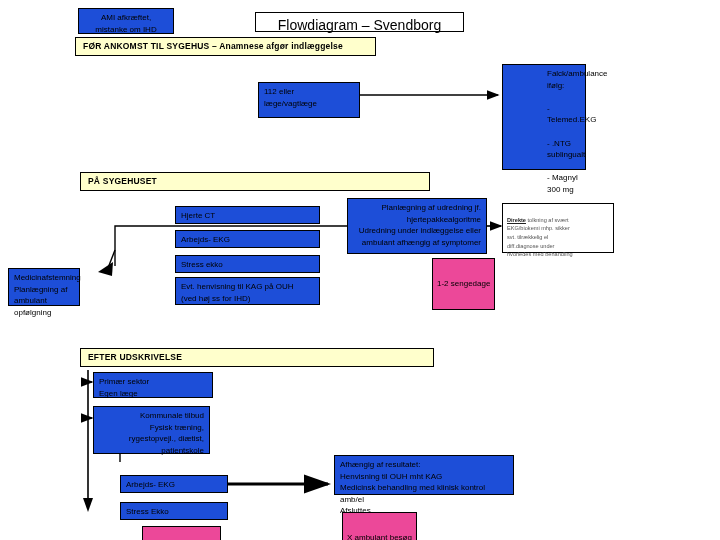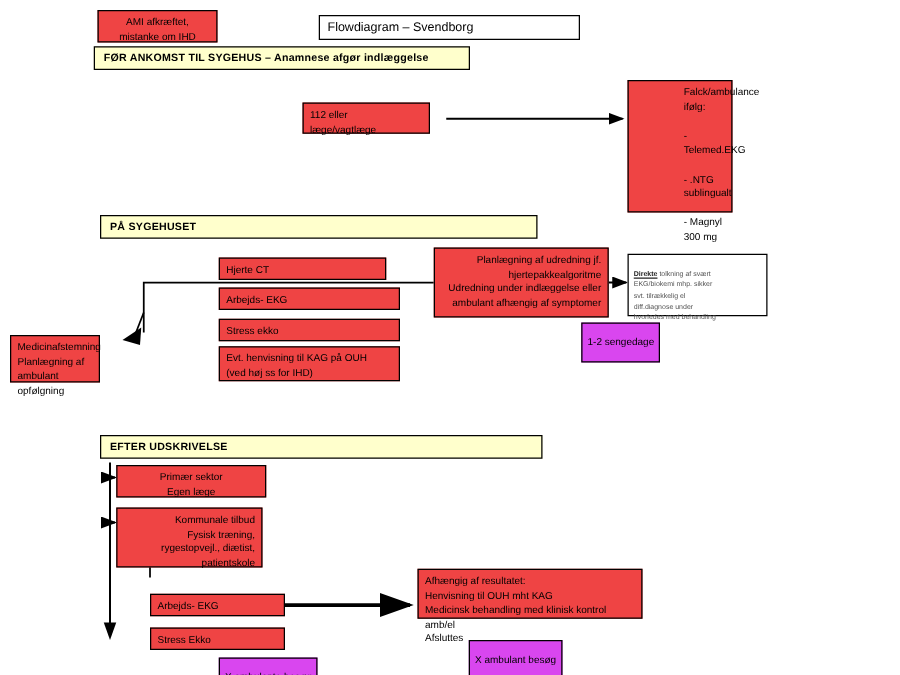--- a/index.html
+++ b/index.html
@@ -8,21 +8,21 @@
     background:#ffffff;
     font-family:"Liberation Sans","DejaVu Sans",sans-serif;
     overflow:hidden;
   }
   #canvas{position:relative;width:720px;height:540px;}
 
   .box{
     position:absolute;
     box-sizing:border-box;
     border:1px solid #000000;
-    background:#ef4444;
+    background:#1d4ed8;
     color:#000000;
     font-size:8px;
     line-height:1.45;
     padding:3px 5px;
     white-space:pre-line;
   }
   .box.center{text-align:center;}
   .banner{
     position:absolute;
     box-sizing:border-box;
@@ -32,36 +32,35 @@
     font-size:8.5px;
     line-height:1.4;
     padding:3px 7px;
     font-weight:bold;
     letter-spacing:0.2px;
   }
   .tag{
     position:absolute;
     box-sizing:border-box;
     border:1px solid #000000;
-    background:#d946ef;
+    background:#ec4899;
     color:#000000;
     font-size:8px;
     line-height:1.3;
-    padding:10px 4px;
+    padding:20px 4px;
     white-space:nowrap;
-    margin-left:33px;
   }
   .title-box{
     position:absolute;
     box-sizing:border-box;
     border:1px solid #000000;
     background:#ffffff;
     color:#000000;
-    font-size:10px;
-    text-align:left;
+    font-size:14px;
+    text-align:center;
     padding:4px 6px;
   }
   .note{
     position:absolute;
     box-sizing:border-box;
     border:1px solid #000000;
     background:#ffffff;
     color:#555555;
     font-size:5.6px;
     line-height:1.55;
@@ -110,37 +109,37 @@
     <line x1="228" y1="484" x2="328" y2="484" stroke="#000000" stroke-width="3" marker-end="url(#ahb)"></line>
   </svg>
 
   <div class="box center" style="left:78px;top:8px;width:96px;height:26px;">AMI afkræftet,
 mistanke om IHD</div>
 
   <div class="title-box" style="left:255px;top:12px;width:209px;height:20px;">Flowdiagram – Svendborg</div>
 
   <div class="banner" style="left:75px;top:37px;width:301px;height:19px;">FØR ANKOMST TIL SYGEHUS – Anamnese afgør indlæggelse</div>
 
-  <div class="box" style="left:242px;top:82px;width:102px;height:25px;">112 eller
+  <div class="box" style="left:258px;top:82px;width:102px;height:36px;">112 eller
 læge/vagtlæge</div>
 
   <div class="box" style="left:502px;top:64px;width:84px;height:106px;padding-left:44px;">Falck/ambulance ifølg:
 
 - Telemed.EKG
 
 - .NTG sublingualt
 
 - Magnyl 300 mg
 
 - Instruktion fra
 sgh.</div>
 
   <div class="banner" style="left:80px;top:172px;width:350px;height:19px;">PÅ SYGEHUSET</div>
 
-  <div class="box" style="left:175px;top:206px;width:134px;height:18px;">Hjerte CT</div>
+  <div class="box" style="left:175px;top:206px;width:145px;height:18px;">Hjerte CT</div>
 
   <div class="box" style="left:175px;top:230px;width:145px;height:18px;">Arbejds- EKG</div>
 
   <div class="box" style="left:175px;top:255px;width:145px;height:18px;">Stress ekko</div>
 
   <div class="box" style="left:175px;top:277px;width:145px;height:28px;">Evt. henvisning til KAG på OUH
 (ved høj ss for IHD)</div>
 
   <div class="box center" style="left:347px;top:198px;width:140px;height:56px;text-align:right;">Planlægning af udredning jf.
 hjertepakkealgoritme
@@ -156,21 +155,21 @@
   </div>
 
   <div class="tag" style="left:432px;top:258px;">1-2 sengedage</div>
 
   <div class="box" style="left:8px;top:268px;width:72px;height:38px;">Medicinafstemning
 Planlægning af
 ambulant opfølgning</div>
 
   <div class="banner" style="left:80px;top:348px;width:354px;height:19px;">EFTER UDSKRIVELSE</div>
 
-  <div class="box" style="left:93px;top:372px;width:120px;height:26px;text-align:center;">Primær sektor
+  <div class="box" style="left:93px;top:372px;width:120px;height:26px;">Primær sektor
 Egen læge</div>
 
   <div class="box" style="left:93px;top:406px;width:117px;height:48px;text-align:right;">Kommunale tilbud
 Fysisk træning,
 rygestopvejl., diætist,
 patientskole</div>
 
 
   <div class="box" style="left:120px;top:475px;width:108px;height:18px;">Arbejds- EKG</div>
 

